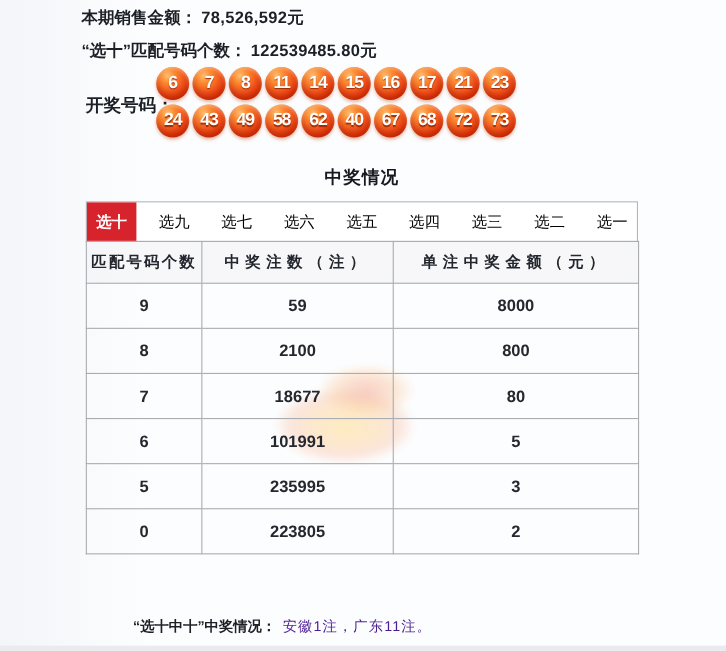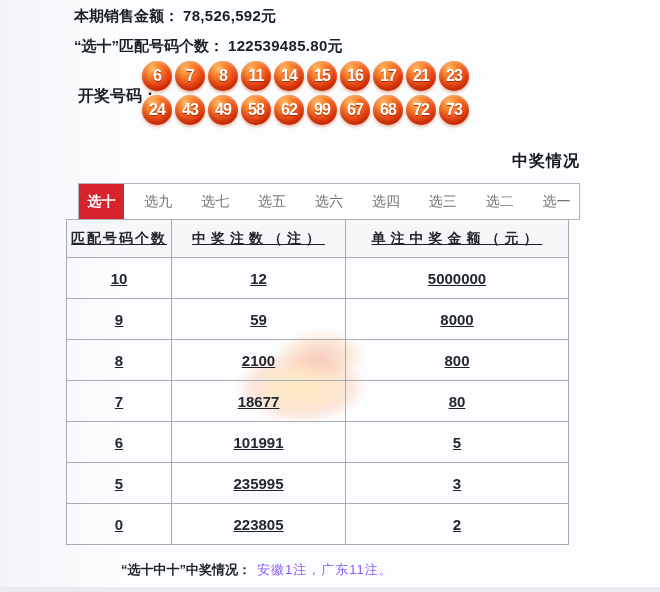--- a/index.html
+++ b/index.html
@@ -24,46 +24,46 @@
     width:30px; height:30px; border-radius:50%;
     display:flex; align-items:center; justify-content:center;
     color:#fff; font-weight:bold; font-size:16px; letter-spacing:-1px;
     background:radial-gradient(circle at 34% 26%, #ffbe72 0%, #fc8a30 22%, #f2541c 52%, #e03105 78%, #bd2301 100%);
     box-shadow:0 2px 3px rgba(190,60,10,0.35),
                inset 0 -4px 6px rgba(150,22,0,0.45),
                inset 0 2px 3px rgba(255,215,160,0.55);
     text-shadow:0 1px 1px rgba(140,30,0,0.85);
   }
 
-  .section-title { position:absolute; top:151px; left:78px; width:502px; text-align:right; font-size:16px; font-weight:bold; color:#161a20; letter-spacing:1px; }
+  .section-title { position:absolute; top:151px; left:78px; width:502px; text-align:center; font-size:16px; font-weight:bold; color:#161a20; letter-spacing:1px; }
 
   .tabbar {
     position:absolute; top:183px; left:78px; width:502px; height:37px;
     border:1px solid #b3b6ba; background:#fff; display:flex;gap:12px;
   }
-  .tab { flex:1; display:flex; align-items:center; justify-content:center; font-size:14px; color:#737373; cursor:pointer; }
+  .tab { flex:1; display:flex; align-items:center; justify-content:center; font-size:14px; color:#000000; cursor:pointer; }
   .tab.active { background:var(--accent,#d7232b); color:#fff; font-weight:bold; }
 
-  .table-wrap { position:absolute; top:219px; left:66px; width:502px;text-decoration:underline; }
+  .table-wrap { position:absolute; top:219px; left:78px; width:502px; }
   .watermark {
     position:absolute; left:168px; top:108px; width:150px; height:100px;
     background:
       radial-gradient(ellipse 42% 34% at 58% 28%, rgba(235,70,30,0.55) 0%, rgba(250,140,40,0.4) 45%, transparent 70%),
       radial-gradient(ellipse 55% 45% at 45% 60%, rgba(255,200,70,0.75) 0%, rgba(255,160,45,0.5) 40%, rgba(240,100,35,0.35) 60%, transparent 78%);
     opacity:0.45; filter:blur(3px); pointer-events:none; z-index:0;
   }
   table { width:502px; border-collapse:collapse; table-layout:fixed; position:relative; z-index:1; }
   th, td { border:1px solid #a9adb2; text-align:center; }
   th { height:38px; font-size:14px; font-weight:bold; color:#23272d; background:rgba(243,244,246,0.6); letter-spacing:2px; }
   th:nth-child(2), th:nth-child(3) { letter-spacing:5px; }
   td { height:41px; font-size:15px; font-weight:bold; color:#24282e; background:transparent; }
 
   .footer-note { position:absolute; left:78px; top:561px; font-size:13px; white-space:nowrap; }
   .footer-note .bold { font-weight:bold; color:#1d2127;margin-left:43px; }
-  .footer-note .rest { color:#8b5cf6; margin-left:6px; letter-spacing:1px; }
+  .footer-note .rest { color:#4c1d95; margin-left:6px; letter-spacing:1px; }
 
   .bottom-edge { position:absolute; left:0; bottom:0; width:660px; height:5px; background:#e9ebef; }
 </style>
 </head>
 <body>
 
 <div class="stat-line" id="sales-line">
   <span>本期销售金额：</span><span class="val">78,526,592元</span>
 </div>
 
@@ -85,36 +85,36 @@
       <span class="ball">17</span>
       <span class="ball">21</span>
       <span class="ball">23</span>
     </div>
   <div class="ball-row">
       <span class="ball">24</span>
       <span class="ball">43</span>
       <span class="ball">49</span>
       <span class="ball">58</span>
       <span class="ball">62</span>
-      <span class="ball">99</span>
+      <span class="ball">40</span>
       <span class="ball">67</span>
       <span class="ball">68</span>
       <span class="ball">72</span>
       <span class="ball">73</span>
     </div>
 </div>
 
 <div class="section-title">中奖情况</div>
 
 <div class="tabbar">
     <div class="tab active">选十</div>
     <div class="tab">选九</div>
     <div class="tab">选七</div>
+    <div class="tab">选六</div>
     <div class="tab">选五</div>
-    <div class="tab">选六</div>
     <div class="tab">选四</div>
     <div class="tab">选三</div>
     <div class="tab">选二</div>
     <div class="tab">选一</div>
   </div>
 
 <div class="table-wrap">
   <div class="watermark"></div>
   <table>
     <colgroup>
@@ -123,25 +123,20 @@
         <col style="width:223px">
       </colgroup>
     <thead>
         <tr>
           <th>匹配号码个数</th>
           <th>中奖注数（注）</th>
           <th>单注中奖金额（元）</th>
         </tr>
       </thead>
     <tbody>
-        <tr>
-          <td>10</td>
-          <td>12</td>
-          <td>5000000</td>
-        </tr>
         <tr>
           <td>9</td>
           <td>59</td>
           <td>8000</td>
         </tr>
         <tr>
           <td>8</td>
           <td>2100</td>
           <td>800</td>
         </tr>

